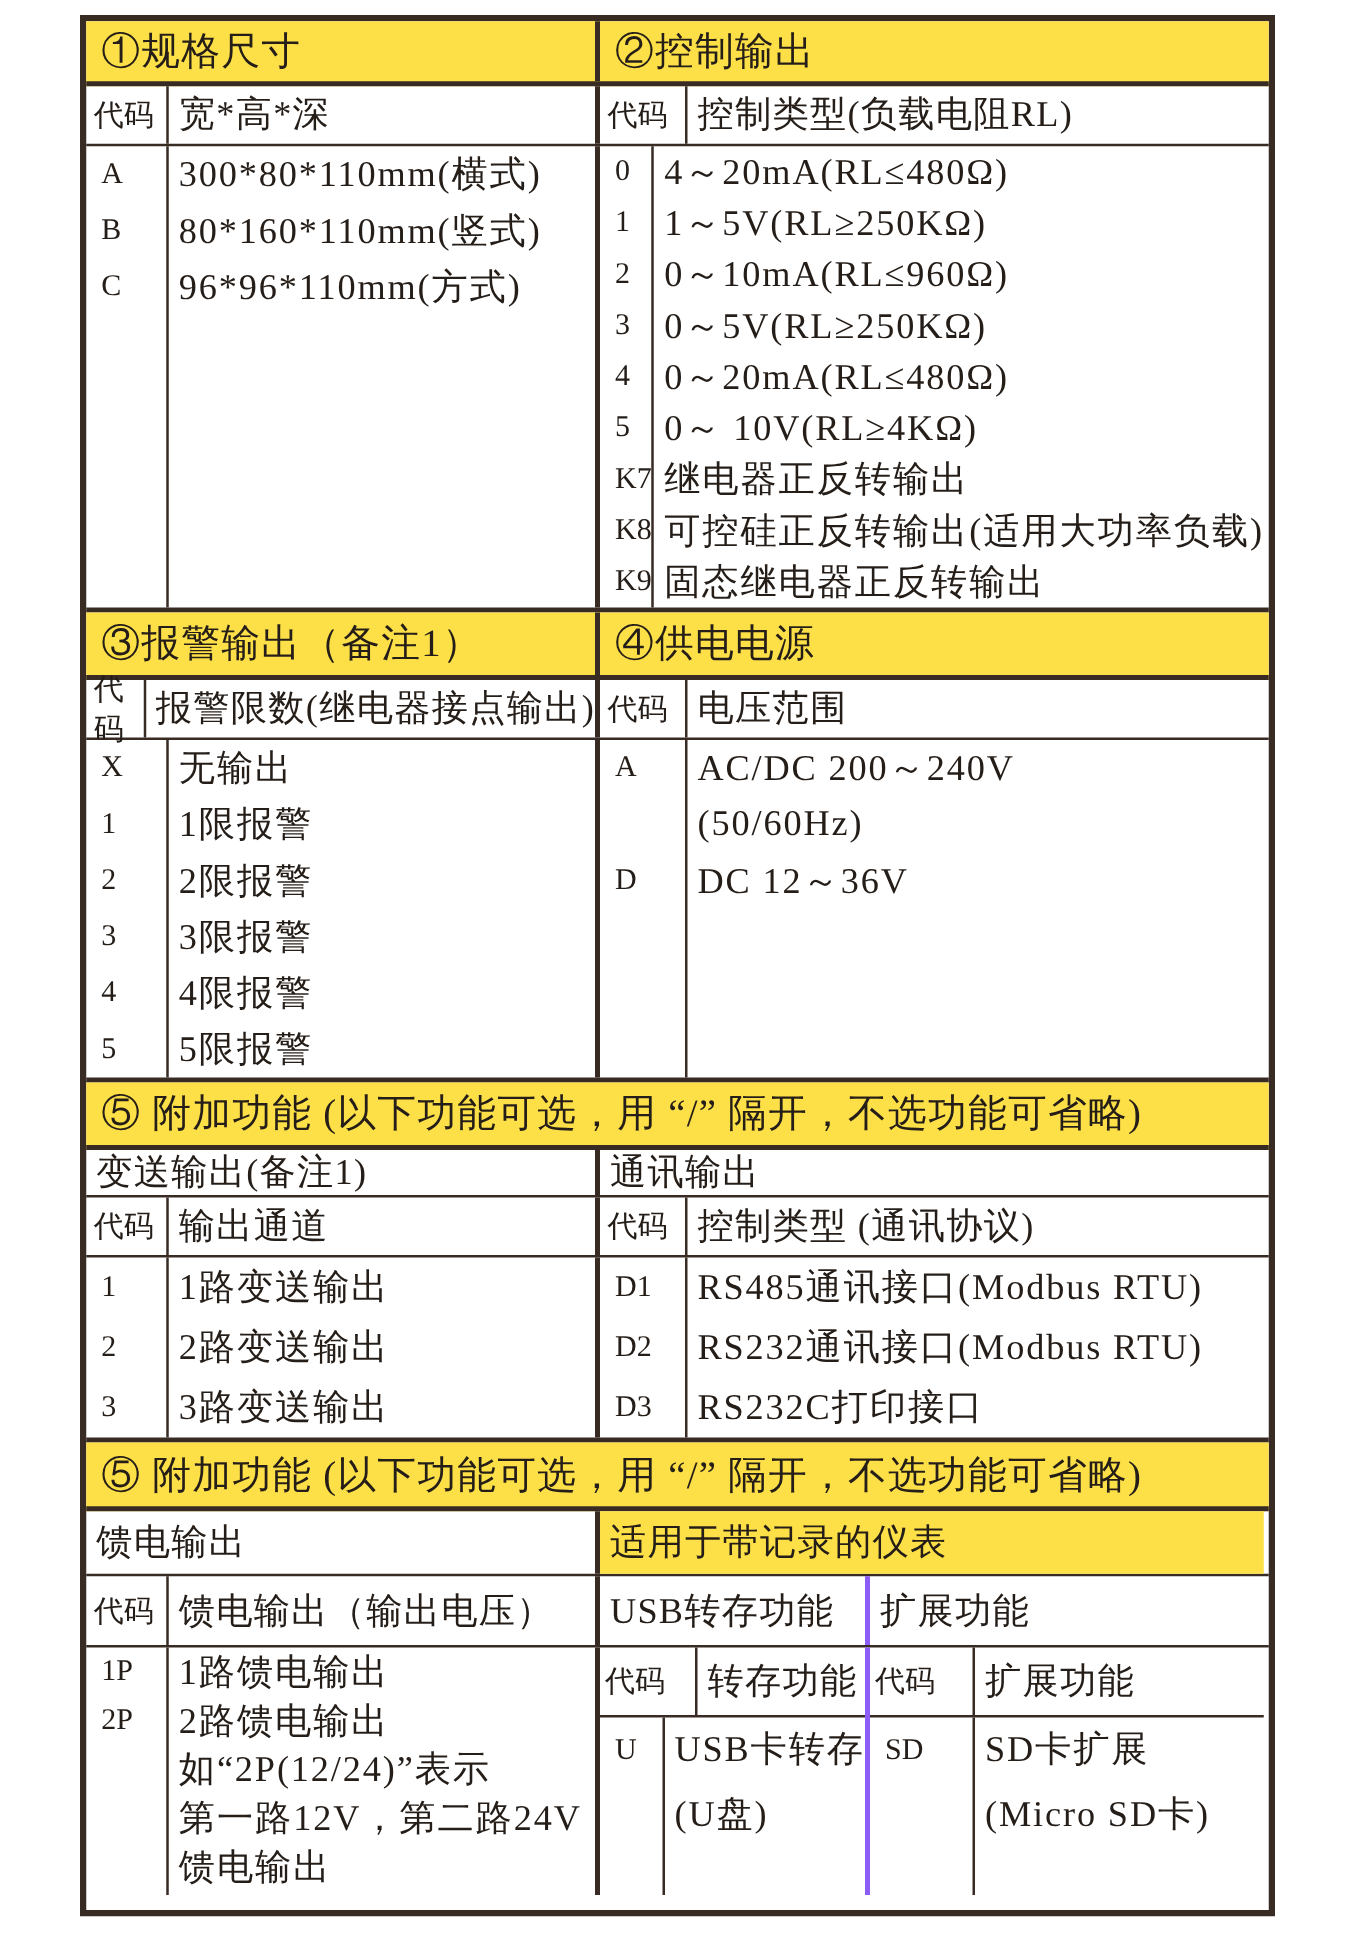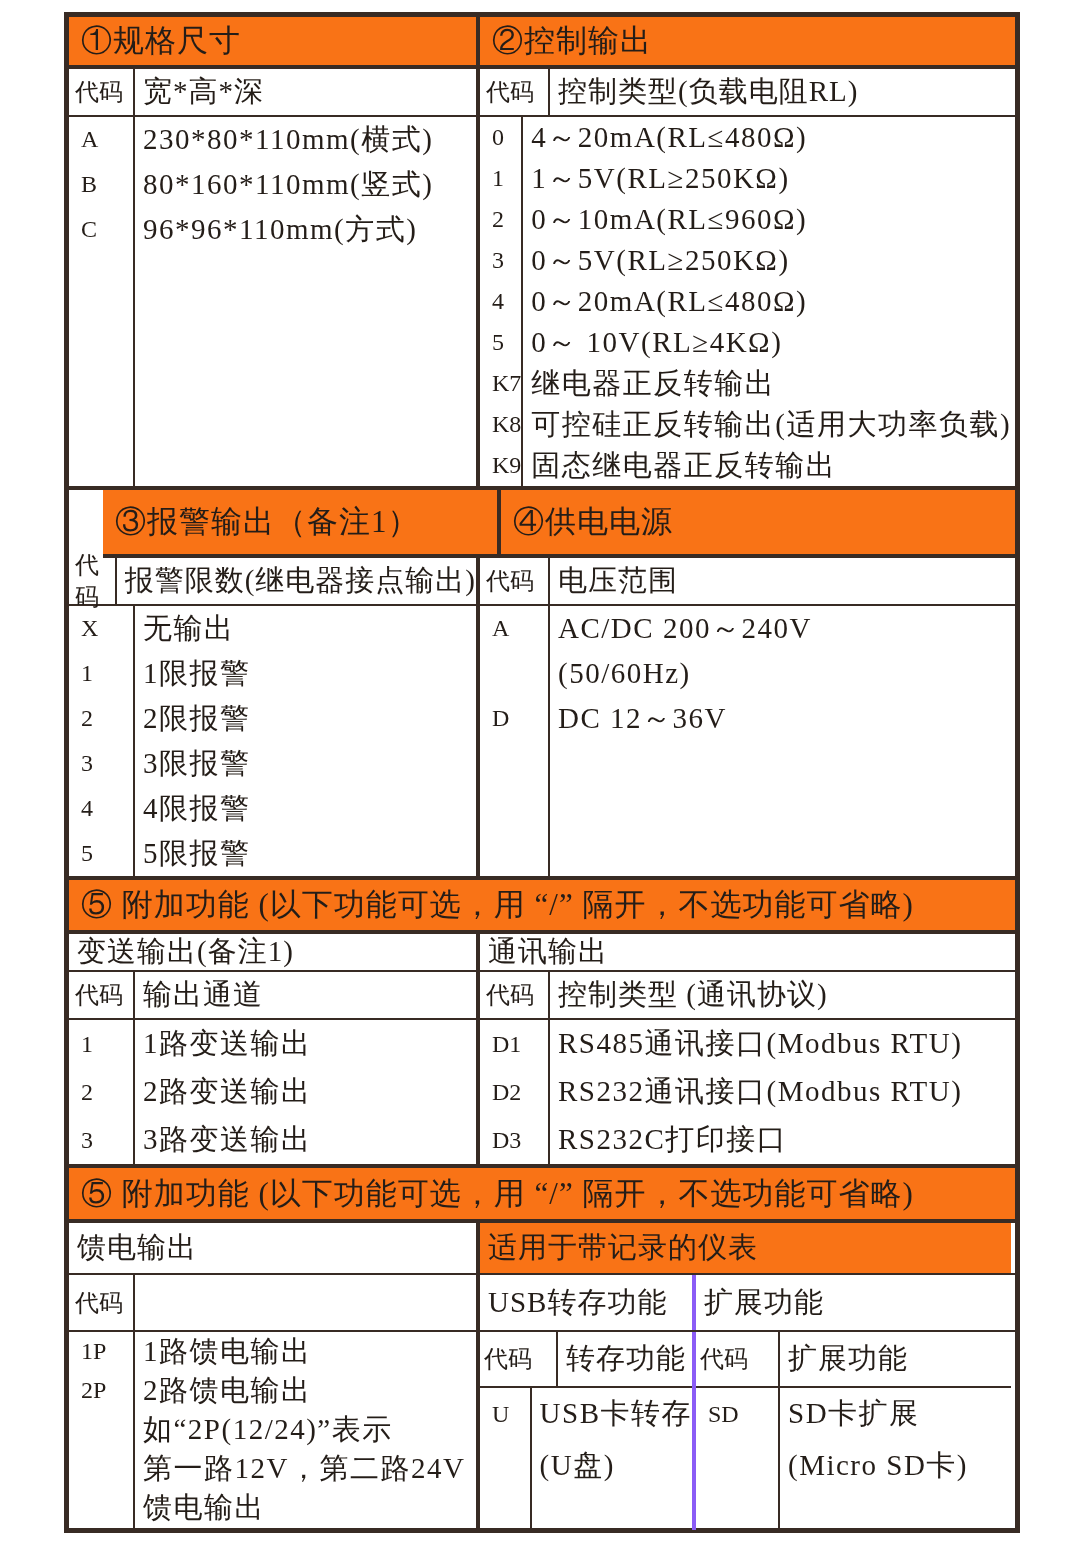--- a/index.html
+++ b/index.html
@@ -9,21 +9,21 @@
     color:#241d18;
   }
   .spec-table{
     position:absolute;left:64px;top:12px;width:956px;height:1521px;
     border:5px solid #382b24;box-sizing:border-box;
     display:flex;flex-direction:column;background:#ffffff;
   }
   .band{display:flex;flex-direction:row;box-sizing:border-box;flex:0 0 auto;}
   .bb-thick{border-bottom:4px solid #382b24;}
   .bb-thin{border-bottom:2px solid #382b24;}
-  .grey{background:#f97316;}
+  .grey{background:#fde047;}
   .half-l{width:411px;border-right:4px solid #382b24;box-sizing:border-box;display:flex;}
   .half-r{width:531px;box-sizing:border-box;display:flex;}
   .sec-title{display:flex;align-items:center;padding-left:12px;font-size:31px;letter-spacing:1px;box-sizing:border-box;}
   .codecol{width:66px;border-right:2px solid #382b24;box-sizing:border-box;display:flex;flex-direction:column;}
   .codecol-r{width:70px;border-right:2px solid #382b24;box-sizing:border-box;display:flex;flex-direction:column;}
   .desccol{flex:1;display:flex;flex-direction:column;box-sizing:border-box;}
   .line{display:flex;align-items:center;box-sizing:border-box;flex:0 0 auto;}
   .code-txt{padding-left:12px;font-size:24px;}
   .desc-txt{padding-left:8px;font-size:29px;letter-spacing:1.5px;white-space:nowrap;}
   .hdr-txt{padding-left:8px;font-size:29px;letter-spacing:1px;white-space:nowrap;}
@@ -67,21 +67,21 @@
     </div>
 
     <div class="band bb-thick" style="height:373px;">
       <div class="half-l">
         <div class="codecol">
           <div class="line h45 code-txt">A</div>
           <div class="line h45 code-txt">B</div>
           <div class="line h45 code-txt">C</div>
         </div>
         <div class="desccol">
-          <div class="line h45 desc-txt">230*80*110mm(横式)</div>
+          <div class="line h45 desc-txt">300*80*110mm(横式)</div>
           <div class="line h45 desc-txt">80*160*110mm(竖式)</div>
           <div class="line h45 desc-txt">96*96*110mm(方式)</div>
         </div>
       </div>
       <div class="half-r">
         <div class="codecol-r">
           <div class="line h41 code-txt">0</div>
           <div class="line h41 code-txt">1</div>
           <div class="line h41 code-txt">2</div>
           <div class="line h41 code-txt">3</div>
@@ -98,21 +98,21 @@
           <div class="line h41 desc-txt">0～5V(RL≥250KΩ)</div>
           <div class="line h41 desc-txt">0～20mA(RL≤480Ω)</div>
           <div class="line h41 desc-txt">0～ 10V(RL≥4KΩ)</div>
           <div class="line h41 desc-txt">继电器正反转输出</div>
           <div class="line h41 desc-txt">可控硅正反转输出(适用大功率负载)</div>
           <div class="line h41 desc-txt">固态继电器正反转输出</div>
         </div>
       </div>
     </div>
 
-    <div class="band grey bb-thick" style="height:68px;margin-left:34px;">
+    <div class="band grey bb-thick" style="height:54px;">
       <div class="half-l sec-title">③报警输出（备注1）</div>
       <div class="half-r sec-title">④供电电源</div>
     </div>
 
     <div class="band bb-thin" style="height:48px;">
       <div class="half-l">
         <div class="codecol">
             <div class="line full code-txt" style="padding-left:6px;">代码</div>
           </div>
         <div class="desccol">
@@ -232,20 +232,23 @@
       <div class="half-r grey">
           <div class="full hdr-txt">适用于带记录的仪表</div>
         </div>
     </div>
 
     <div class="band bb-thin" style="height:57px;">
       <div class="half-l">
         <div class="codecol">
             <div class="line full code-txt" style="padding-left:6px;">代码</div>
           </div>
+        <div class="desccol">
+            <div class="line full hdr-txt">馈电输出（输出电压）</div>
+          </div>
       </div>
       <div class="half-r">
         <div class="usb-table">
             <div class="full hdr-txt">USB转存功能</div>
           </div>
         <div class="sd-table">
             <div class="full hdr-txt">扩展功能</div>
           </div>
       </div>
     </div>

